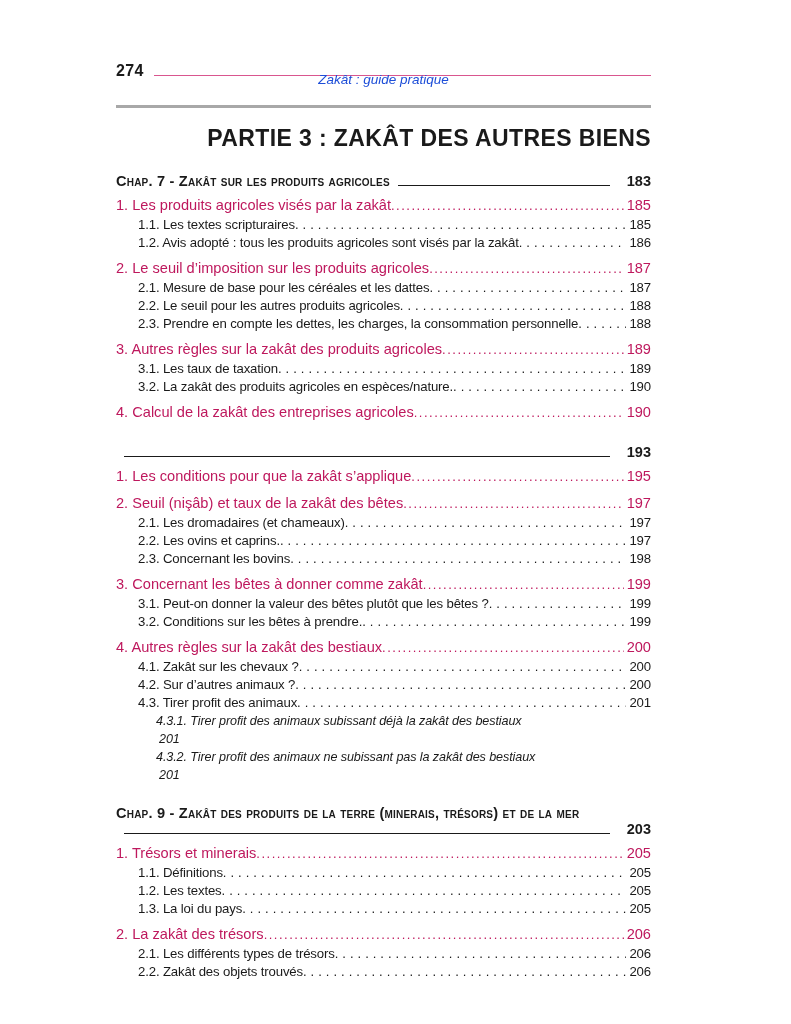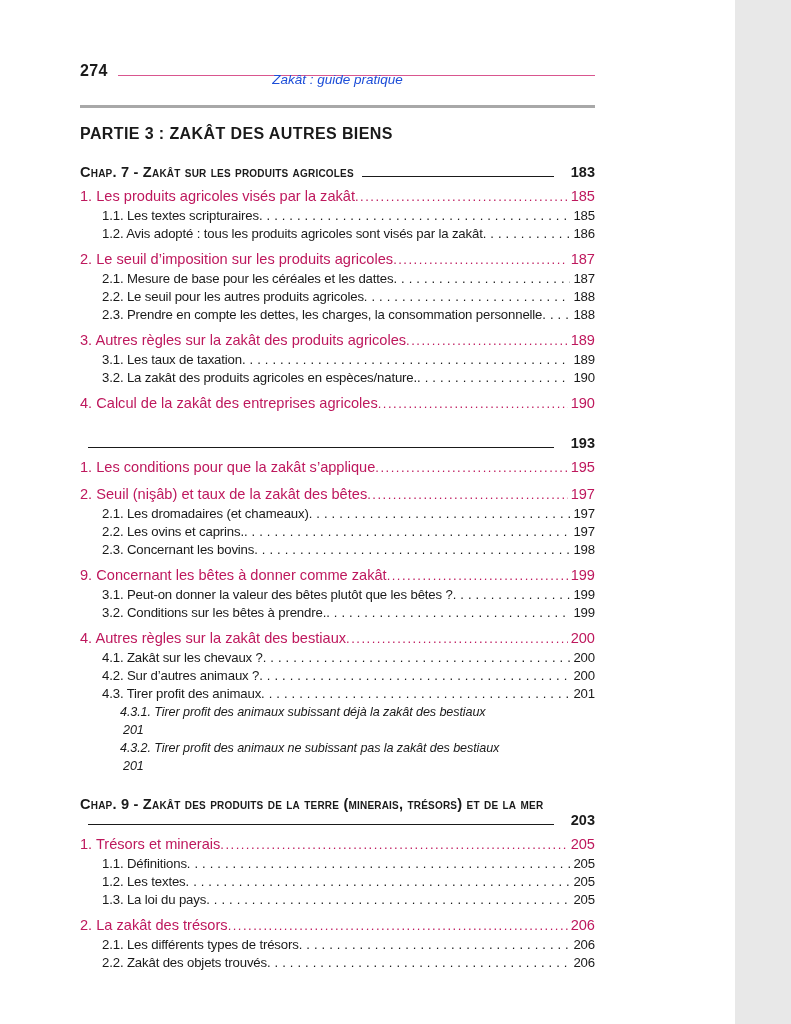--- a/index.html
+++ b/index.html
@@ -1,39 +1,39 @@
 <!DOCTYPE html>
 <html><head>
 <meta charset="utf-8">
 <style>
   html,body{margin:0;padding:0;background:#e8e8e8;}
   .page{
     position:relative;
-    width:735px;height:1024px;
+    width:791px;height:1024px;
     background:#ffffff;
     font-family:"Liberation Sans","DejaVu Sans",sans-serif;
     color:#1a1a1a;
     box-sizing:border-box;
-    padding:62px 140px 0 80px;
+    padding:62px 140px 0 116px;
     overflow:hidden;
   }
   
   .running-head{position:relative;height:34px;}
   .head-row{display:flex;align-items:baseline;}
   .folio{font-size:16px;font-weight:700;letter-spacing:.3px;}
   .pink-rule{flex:1;height:1.5px;background:#d9568f;margin:0 0 4px 10px;align-self:flex-end;}
   .head-title{
     position:absolute;left:0;right:0;bottom:9px;
     text-align:center;font-style:italic;font-size:13.5px;color:#1d4ed8;
   }
   .gray-rule{height:2.5px;background:#a8a8a8;margin-top:9px;}
   
   .part-title{
     margin:17px 0 8px 0;
-    text-align:left;font-size:16px;font-weight:700;letter-spacing:.4px;
+    text-align:right;font-size:23px;font-weight:700;letter-spacing:.4px;
   }
   
   .chapter{margin-top:21px;}
   .ch-row{display:flex;flex-wrap:wrap;align-items:center;font-weight:700;}
   .ch-label{font-variant:small-caps;font-size:14.6px;letter-spacing:.2px;white-space:nowrap;}
   .ch-rule{flex:1 1 100px;min-width:100px;height:1px;border-bottom:1.6px solid #1a1a1a;align-self:flex-end;margin:0 10px 3px 8px;}
   .ch-page{font-size:14.5px;margin-left:7px;}
   
   .entry{display:flex;align-items:baseline;line-height:18px;}
   .e-label{flex:0 0 auto;white-space:nowrap;}
@@ -150,21 +150,21 @@
           <span class="e-label">2.2. Les ovins et caprins.</span>
           <span class="e-leader">........................................................................................................................................................................................................</span>
           <span class="e-page">197</span>
         </div>
         <div class="entry lvl2">
           <span class="e-label">2.3. Concernant les bovins</span>
           <span class="e-leader">........................................................................................................................................................................................................</span>
           <span class="e-page">198</span>
         </div>
         <div class="entry lvl1">
-          <span class="e-label">9. Concernant les bêtes à donner comme zakât</span>
+          <span class="e-label">3. Concernant les bêtes à donner comme zakât</span>
           <span class="e-leader">........................................................................................................................................................................................................</span>
           <span class="e-page">199</span>
         </div>
         <div class="entry lvl2">
           <span class="e-label">3.1. Peut-on donner la valeur des bêtes plutôt que les bêtes ?</span>
           <span class="e-leader">........................................................................................................................................................................................................</span>
           <span class="e-page">199</span>
         </div>
         <div class="entry lvl2">
           <span class="e-label">3.2. Conditions sur les bêtes à prendre.</span>

